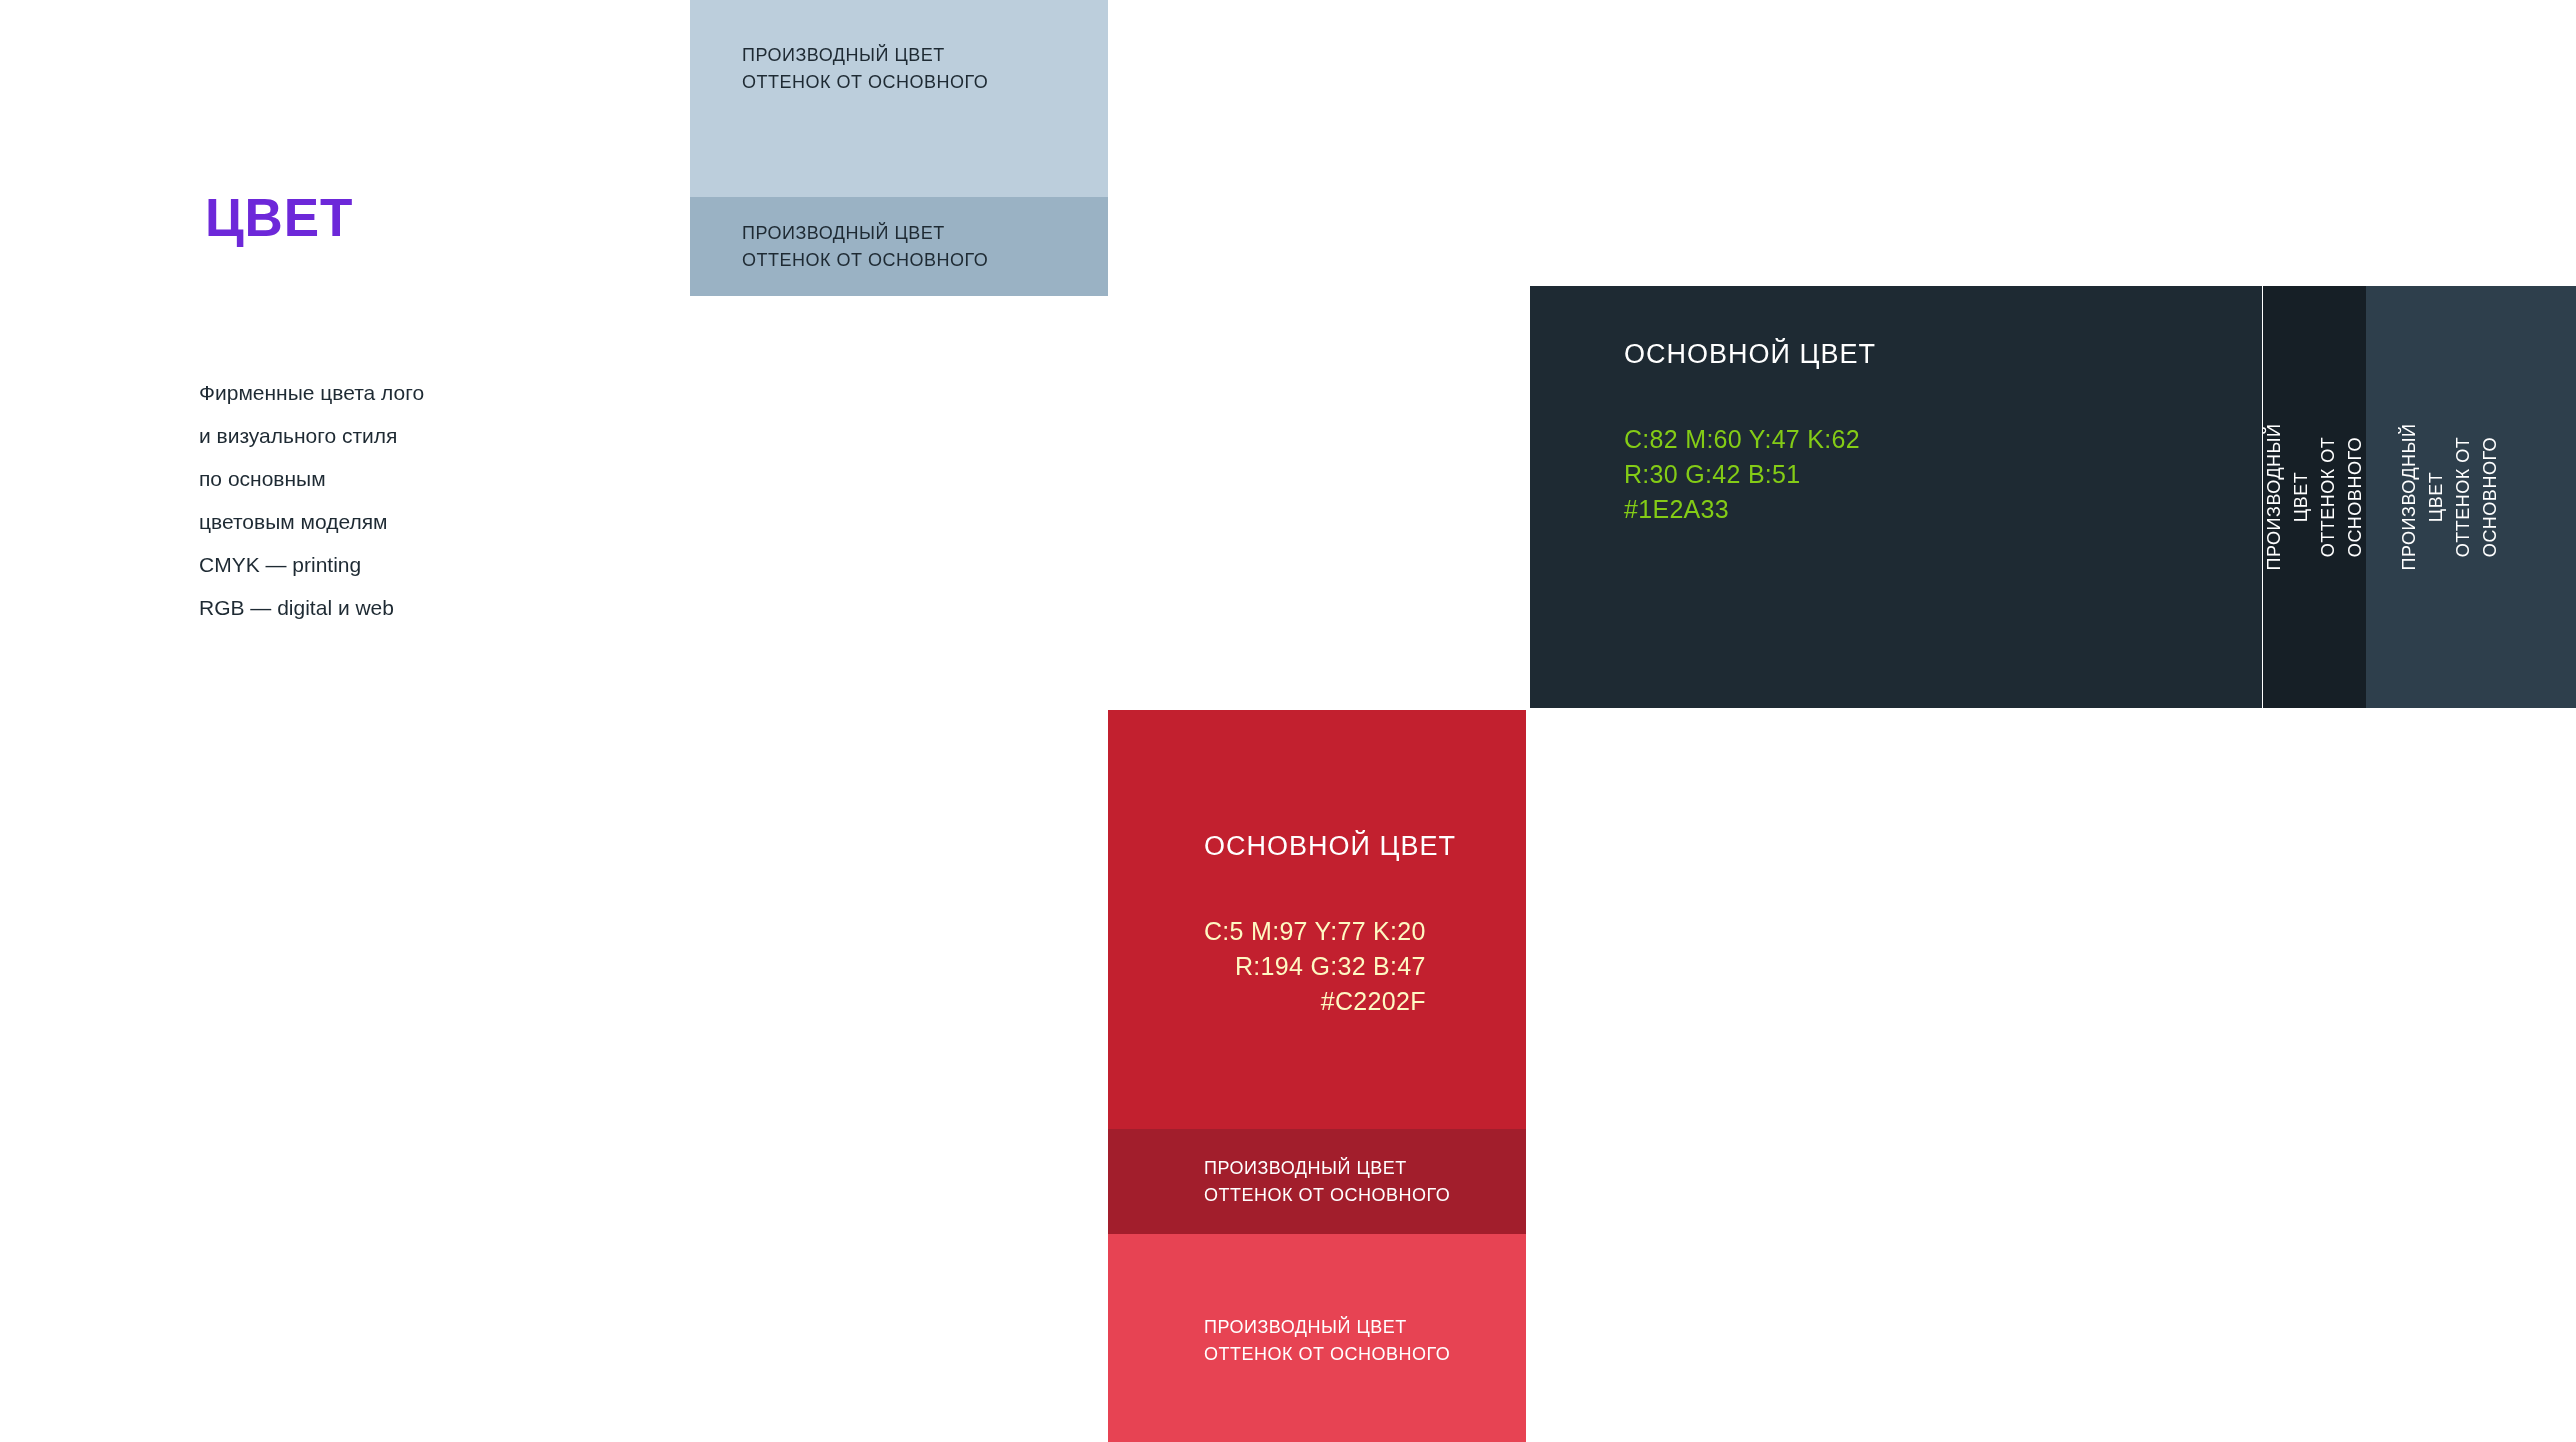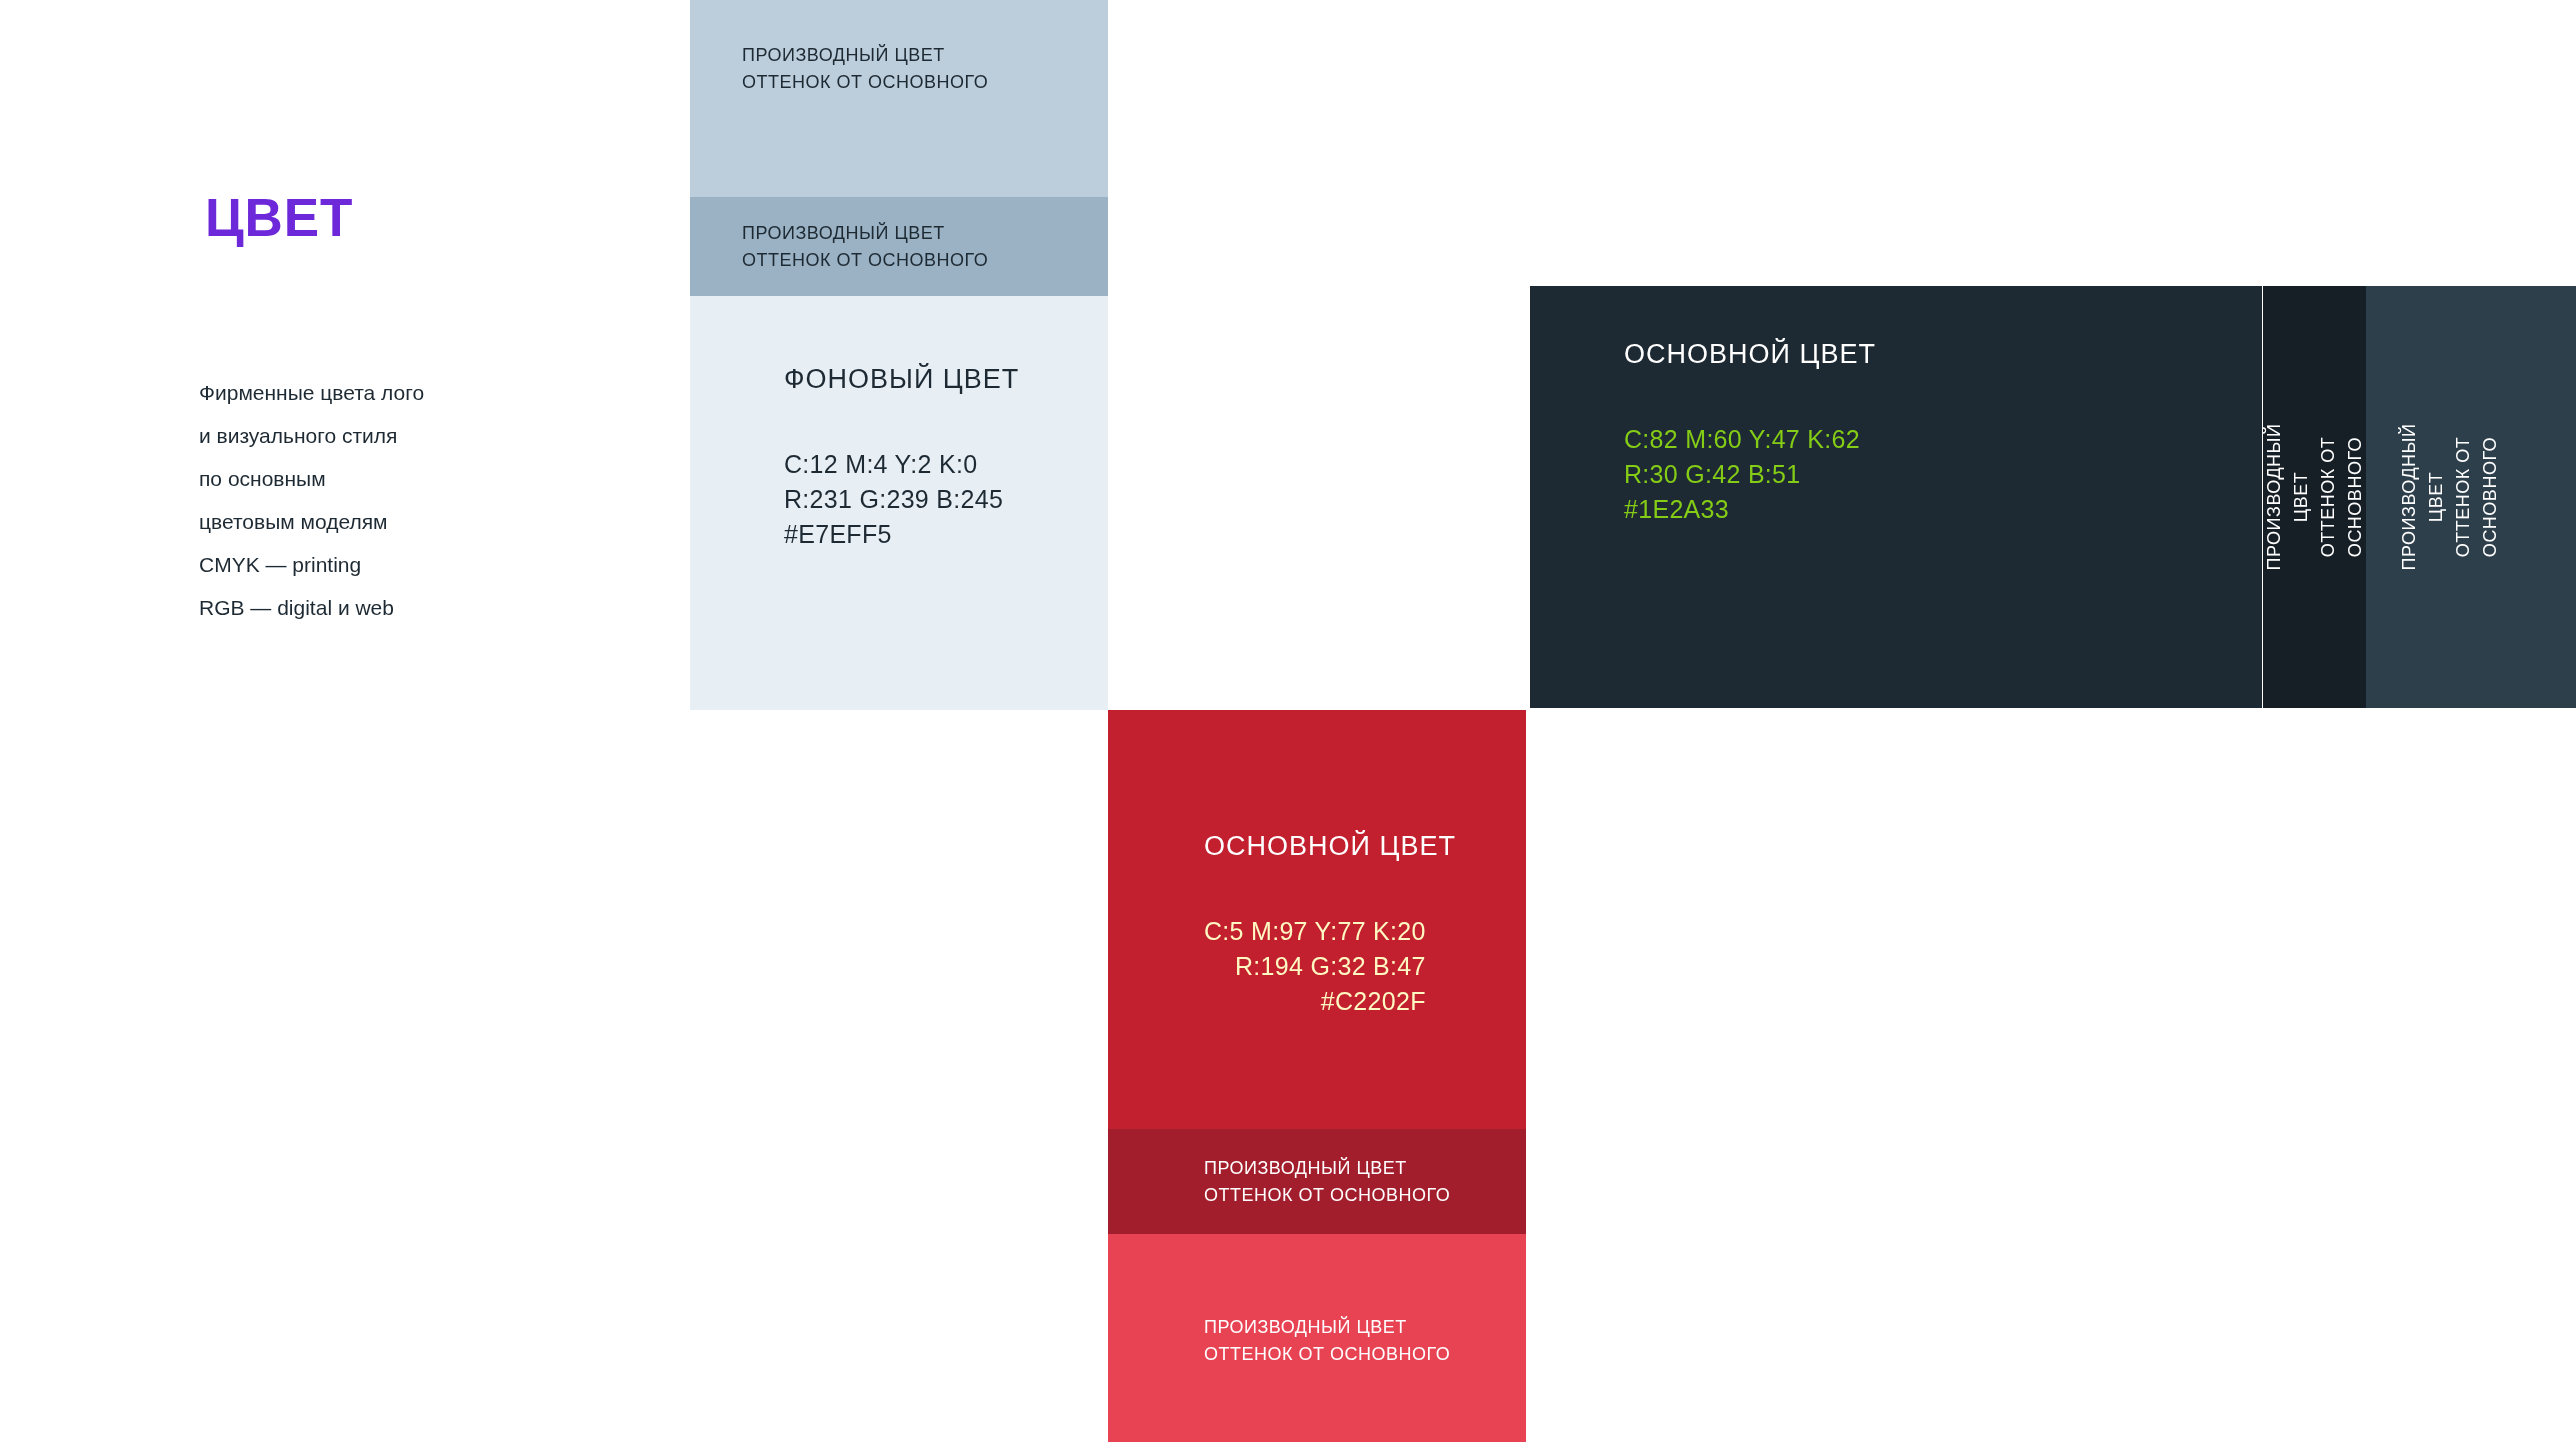--- a/index.html
+++ b/index.html
@@ -130,26 +130,20 @@
   <div class="swatch" id="sw-light-1" style="background-color: rgb(188, 206, 220);">
     <div class="swatch-caption" style="left: 52px; top: 42px; color: #1E2A33;">ПРОИЗВОДНЫЙ ЦВЕТ
 ОТТЕНОК ОТ ОСНОВНОГО</div>
   </div>
 
   <div class="swatch" id="sw-light-2" style="background-color: rgb(154, 178, 196);">
     <div class="swatch-caption" style="left: 52px; top: 23px; color: #1E2A33;">ПРОИЗВОДНЫЙ ЦВЕТ
 ОТТЕНОК ОТ ОСНОВНОГО</div>
   </div>
 
-  <div class="swatch" id="sw-bg" style="background-color: rgb(231, 239, 245);">
-    <div class="swatch-heading" style="left: 94px; top: 68px; color: #1E2A33;">ФОНОВЫЙ ЦВЕТ</div>
-    <div class="swatch-values" style="left: 94px; top: 151px; color: #1E2A33;">C:12 M:4 Y:2 K:0
-R:231 G:239 B:245
-#E7EFF5</div>
-  </div>
 
   <div class="swatch" id="sw-dark" style="background-color: rgb(30, 42, 51);">
     <div class="swatch-heading" style="left: 94px; top: 53px; color: #FFFFFF;">ОСНОВНОЙ ЦВЕТ</div>
     <div class="swatch-values" style="left: 94px; top: 136px; color: #84cc16;">C:82 M:60 Y:47 K:62
 R:30 G:42 B:51
 #1E2A33</div>
   </div>
 
   <div class="vpanel" id="vp-dark-1" style="background-color: rgb(22, 31, 38);">
     <div class="vpanel-caption" style="color: #FFFFFF;">ПРОИЗВОДНЫЙ ЦВЕТ

